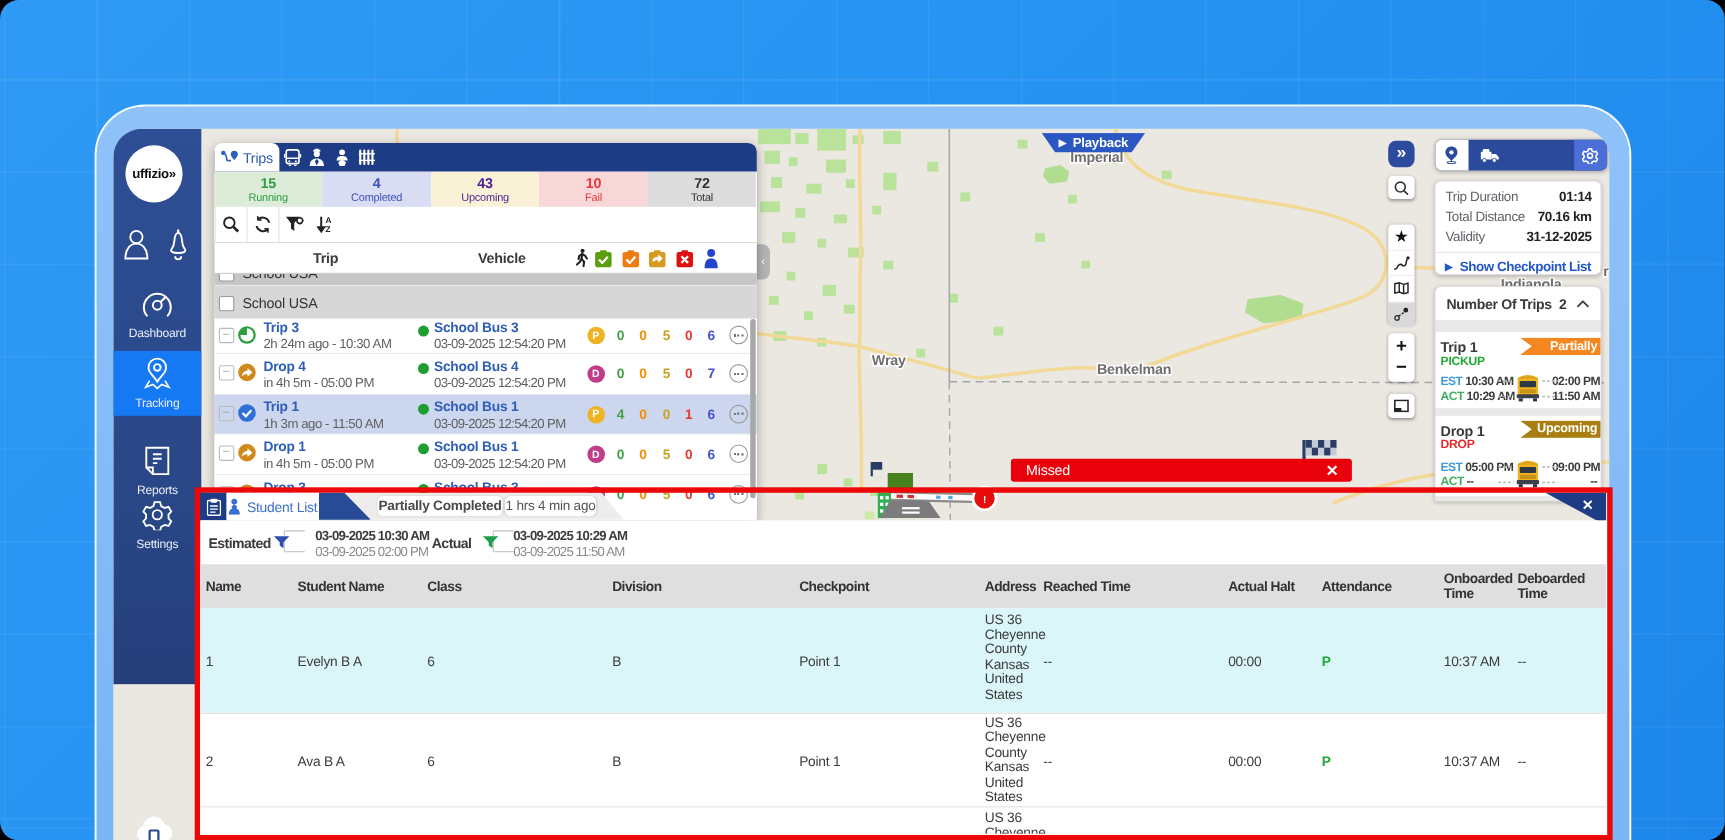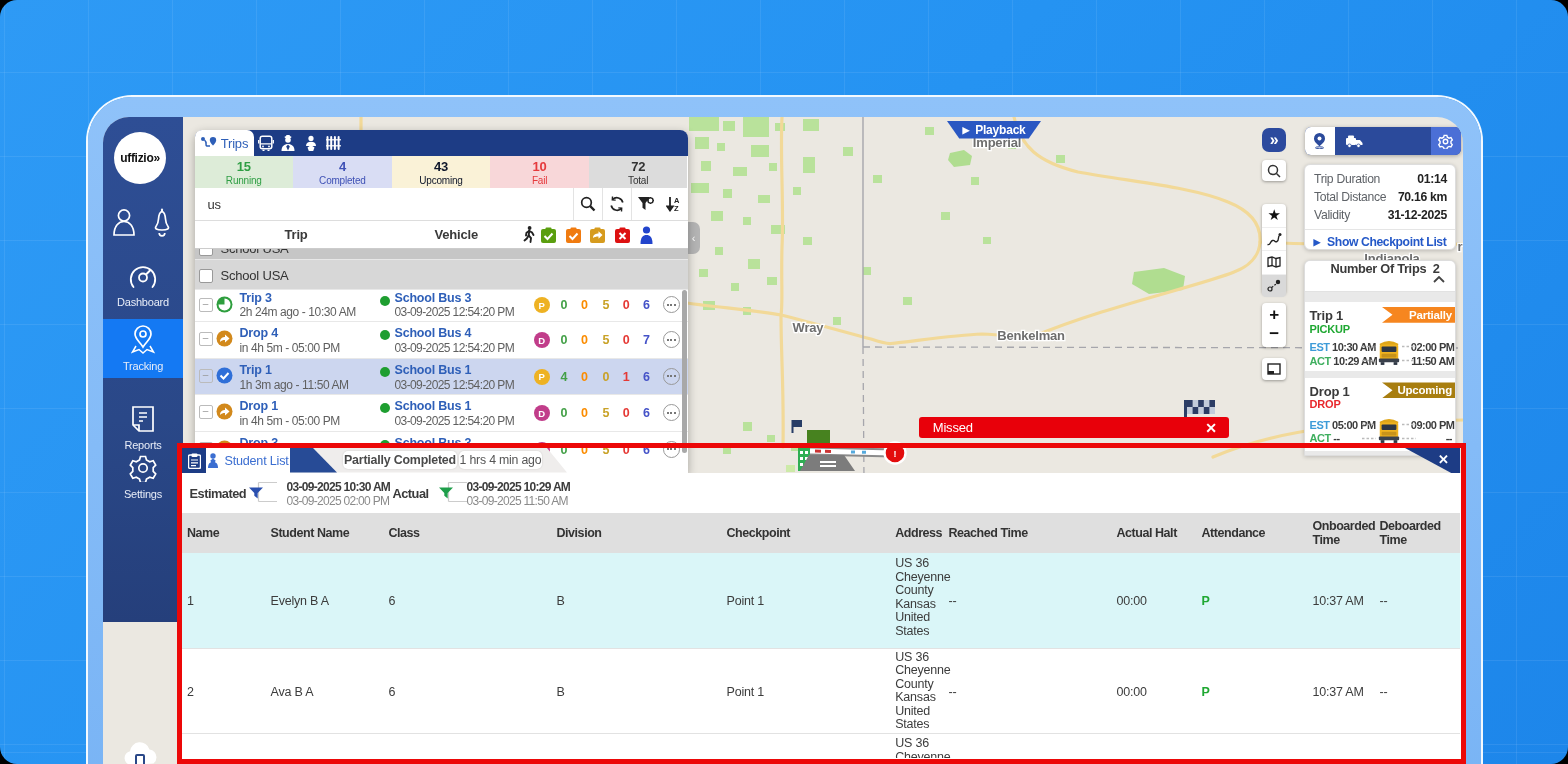--- a/index.html
+++ b/index.html
@@ -215,35 +215,34 @@
       </div>
       <div id="tstats">
         <div class="stat" style="background:#ddecd8;color:#2f9e44">
             <div class="n">15</div>
             <div class="l">Running</div>
           </div>
         <div class="stat" style="background:#d9ddf4;color:#3f51b5">
             <div class="n">4</div>
             <div class="l">Completed</div>
           </div>
-        <div class="stat" style="background:#faf2d7;color:#0f172a">
+        <div class="stat" style="background:#faf2d7;color:#4c1d95">
             <div class="n">43</div>
             <div class="l">Upcoming</div>
           </div>
         <div class="stat" style="background:#f8d7d9;color:#e5393c">
             <div class="n">10</div>
             <div class="l">Fail</div>
           </div>
         <div class="stat" style="background:#dcdcdc;color:#333">
             <div class="n">72</div>
             <div class="l">Total</div>
           </div>
       </div>
       <div id="tsearch">
-        <div class="q">us</div>
         <div class="sic">
             <svg width="16" height="16" viewBox="0 0 16 16" fill="none" stroke="#222" stroke-width="1.7">
               <circle cx="6.5" cy="6.5" r="4.8"></circle>
               <path d="M10.2 10.2 L14.5 14.5" stroke-width="2.4"></path>
             </svg>
           </div>
         <div class="sic">
             <svg width="16" height="16" viewBox="0 0 16 16" fill="none" stroke="#222" stroke-width="1.7">
               <path d="M13.8 6.5 A6.1 6.1 0 0 0 3.5 3.6"></path>
               <path d="M2.2 9.5 A6.1 6.1 0 0 0 12.5 12.4"></path>
@@ -503,21 +502,21 @@
           <b style="margin-left:auto;color:#222">70.16 km</b>
         </div>
       <div style="display:flex;padding:4px 8px 0 9px;color:#5f6368;">
           <span>Validity</span>
           <b style="margin-left:auto;color:#222">31-12-2025</b>
         </div>
       <div style="margin-top:7px;border-top:1px solid #e5e5e5;height:24px;display:flex;align-items:center;justify-content:center;color:#2458c8;font-weight:bold;font-size:12.2px;letter-spacing:-0.4px;">
         <span style="font-size:9px;margin-right:7px;">▶</span>Show Checkpoint List</div>
     </div>
     <div style="position:absolute;left:1201px;top:143.2px;width:152px;height:196px;background:#e9e9e9;border:1px solid #ddd;border-radius:6px 6px 0 0;z-index:10;box-sizing:border-box;box-shadow:0 1px 4px rgba(0,0,0,.2);overflow:hidden;">
-      <div style="height:30px;background:#fff;display:flex;align-items:center;border-bottom:1px solid #e2e2e2;flex-direction:column;">
+      <div style="height:30px;background:#fff;display:flex;align-items:center;border-bottom:1px solid #e2e2e2;">
         <b style="margin-left:10px;font-size:12.8px;color:#3a3a3a;letter-spacing:-0.3px;">Number Of Trips&nbsp;&nbsp;2</b>
         <svg style="margin-left:auto;margin-right:10px" width="12" height="7" viewBox="0 0 12 7" fill="none" stroke="#444" stroke-width="1.8">
             <path d="M1 6 L6 1 L11 6"></path>
           </svg>
       </div>
       <div style="position:absolute;left:0;top:41.3px;width:152px;height:69px;background:#fff;">
         <b style="position:absolute;left:4.6px;top:6px;font-size:13px;color:#3a3a3a;">Trip 1</b>
         <div style="position:absolute;left:77px;top:4.5px;width:75px;height:15.7px;background:#f6861f;
           clip-path:polygon(0 0,100% 0,100% 100%,0 100%,14% 50%);color:#fff;font-size:11.5px;font-weight:bold;
           display:flex;align-items:center;justify-content:flex-end;">

